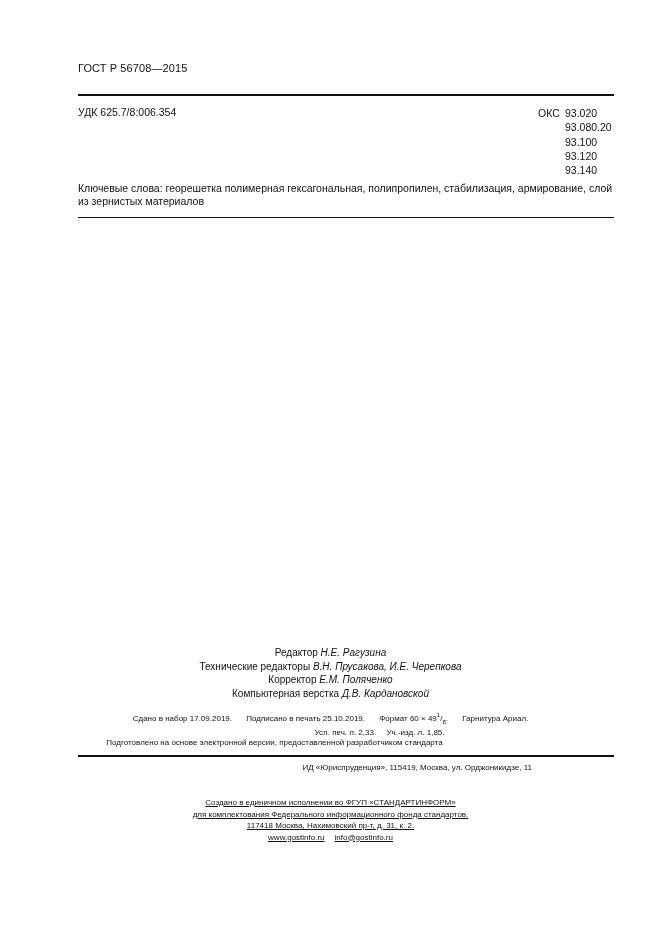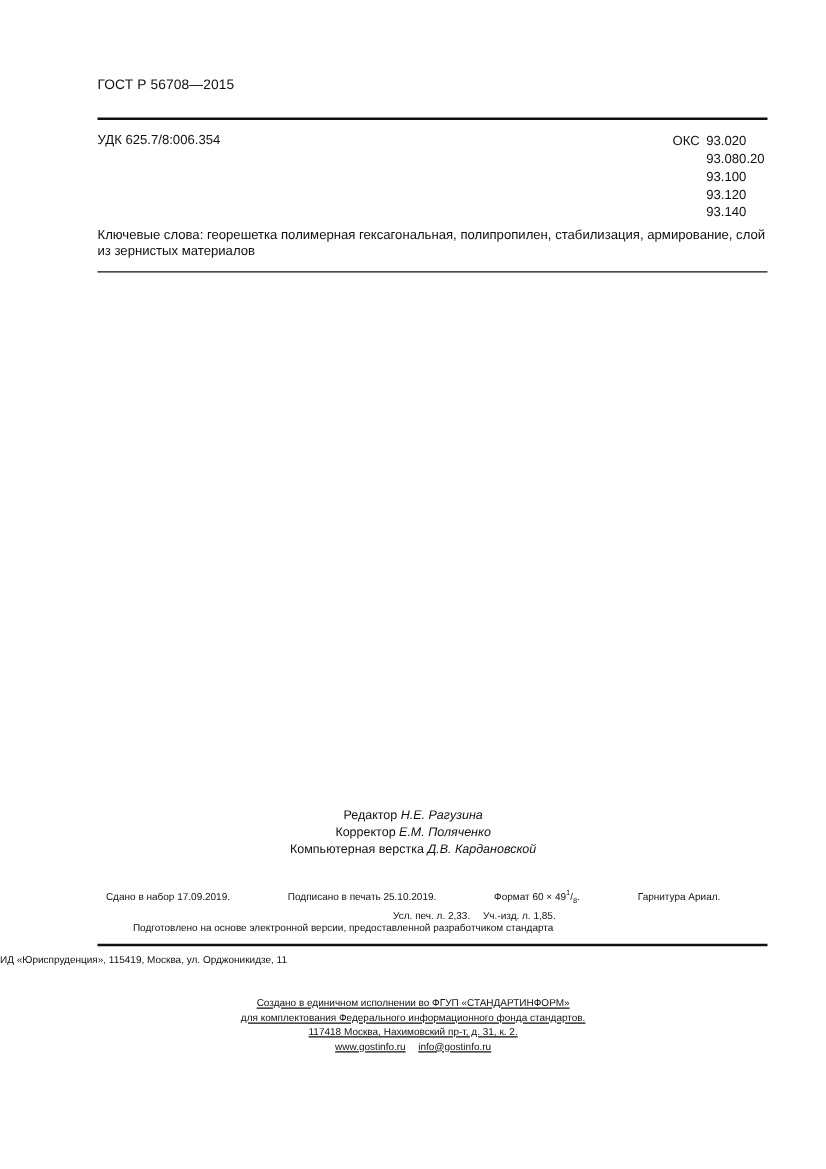--- a/index.html
+++ b/index.html
@@ -14,26 +14,26 @@
     .rule-kw { top: 217px; height: 1px; }
     .rule-bottom { top: 755px; height: 2px; }
     .udk { left: 78px; top: 106px; font-size: 10.5px; }
     .oks { left: 538px; top: 106px; font-size: 10.5px; line-height: 14.3px; }
     .oks .row { display: flex; }
     .oks .lbl { width: 27px; }
     .keywords { left: 78px; top: 182px; width: 540px; font-size: 10.5px; line-height: 13px; }
     .credits { left: 0; width: 661px; top: 646px; font-size: 10px; line-height: 13.5px; text-align: center; }
     .credits i { font-style: italic; }
     .print-info { left: 0; width: 661px; top: 709px; font-size: 8px; line-height: 12px; text-align: center; }
-    .print-info .row1 span { margin: 0 22px; }
+    .print-info .row1 span { margin: 0 6px; }
     .print-info .row2 { padding-left: 98px; }
     .print-info .row2 span { margin: 0 4px; }
     sup, sub { font-size: 6px; }
     .prepared { left: 0; width: 549px; top: 738px; font-size: 8px; text-align: center; }
-    .publisher { left: 0; width: 532px; top: 762px; font-size: 8px; line-height: 12px; text-align: left; }
+    .publisher { left: 0; width: 532px; top: 762px; font-size: 8px; line-height: 12px; text-align: right; }
     .publisher .sp { display: inline-block; width: 14px; }
     .creator { left: 0; width: 661px; top: 797px; font-size: 8px; line-height: 11.5px; text-align: center; text-decoration: underline; }
     .creator .sp { display: inline-block; width: 10px; }
   </style>
 </head>
 <body>
 
 <div class="abs gost-title">ГОСТ Р 56708—2015</div>
 <div class="abs rule rule-top"></div>
 
@@ -64,20 +64,24 @@
 
 <div class="abs keywords">Ключевые слова: георешетка полимерная гексагональная, полипропилен, стабилизация, армирование, слой из зернистых материалов</div>
 <div class="abs rule rule-kw"></div>
 
 <div class="abs credits">
   <div>
     <span>Редактор</span>
     <i>Н.Е. Рагузина</i>
   </div>
   <div>
+    <span>Технические редакторы</span>
+    <i>В.Н. Прусакова, И.Е. Черепкова</i>
+  </div>
+  <div>
     <span>Корректор</span>
     <i>Е.М. Поляченко</i>
   </div>
   <div>
     <span>Компьютерная верстка</span>
     <i>Д.В. Кардановской</i>
   </div>
 </div>
 
 <div class="abs print-info">

